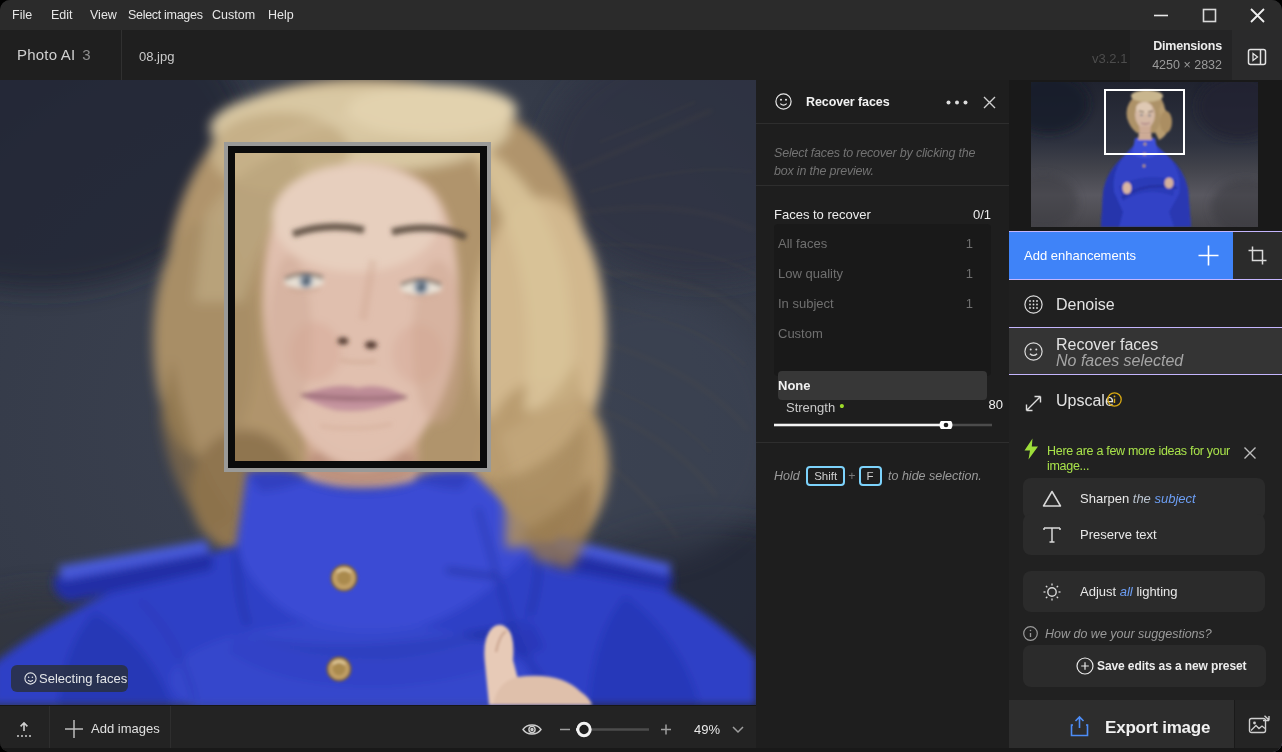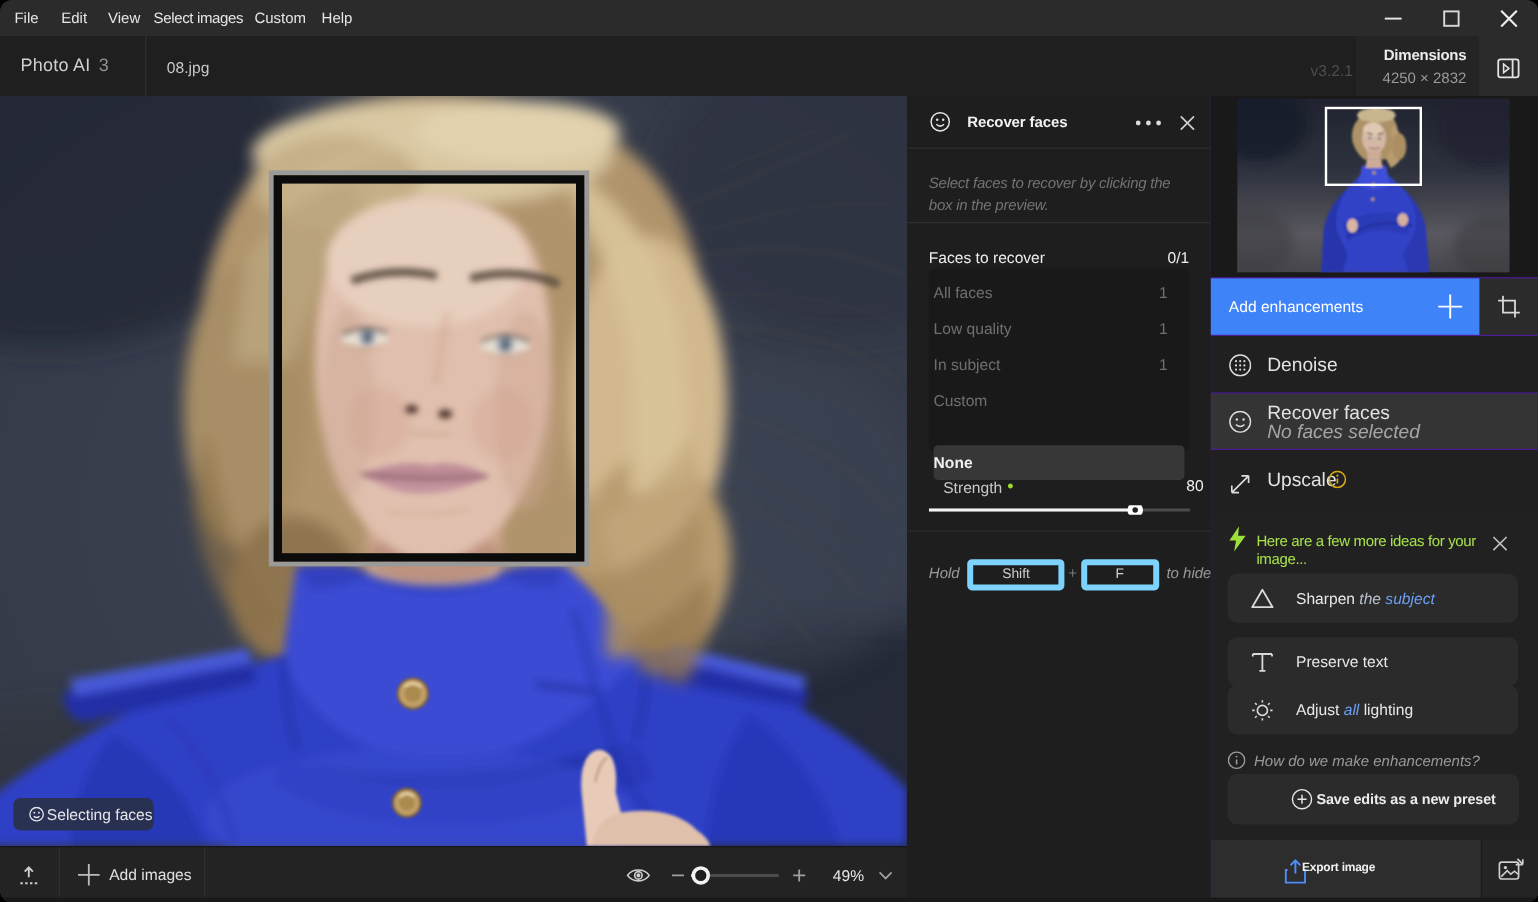--- a/index.html
+++ b/index.html
@@ -41,51 +41,51 @@
 #panel .divider { position:absolute; left:0; width:253px; height:1px; background:#2e2e2e; }
 #panel .note { position:absolute; left:18px; top:64px; width:205px; font-style:italic; color:#737373; font-size:12.5px; line-height:18px; letter-spacing:-0.2px; }
 #ftr { position:absolute; left:18px; top:127px; width:217px; color:#ededed; }
 #listbox { position:absolute; left:18px; top:144px; width:217px; height:152px; background:#191919; border-radius:4px; }
 #listbox .row { position:absolute; left:4px; width:209px; height:29px; color:#6f6f6f; line-height:29px; }
 #listbox .row .n { position:absolute; right:14px; }
 #listbox .sel { background:#373737; border-radius:4px; color:#f0f0f0; font-weight:bold;margin-top:24px; }
 #strength { position:absolute; left:30px; top:317px; width:217px; color:#c9c9c9; }
 #slider { position:absolute; left:18px; top:341px; width:218px; height:8px; }
 #holdrow { position:absolute; left:18px; top:386px; width:240px; color:#9a9a9a; font-style:italic; font-size:12.5px; white-space:nowrap; }
-.key { display:inline-block; border:5px solid #7dd3fc; border-radius:4px; padding:2px 24px; font-style:normal; color:#cfcfcf; font-size:11.5px; margin:0 3px; }
-
-#sidebar { position:absolute; left:1009px; top:80px; width:273px; height:672px; background:#4c1d95; font-size:13px; }
+.key { display:inline-block; border:2px solid #7dd3fc; border-radius:4px; padding:2px 6px; font-style:normal; color:#cfcfcf; font-size:11.5px; margin:0 3px; }
+
+#sidebar { position:absolute; left:1009px; top:80px; width:273px; height:672px; background:#c4b5fd; font-size:13px; }
 #thumbwrap { position:absolute; left:0; top:0; width:273px; height:151px; background:#191919; }
 #thumb { position:absolute; left:22px; top:2px; width:227px; height:145px; }
 #wbox { position:absolute; left:95px; top:9px; width:81px; height:66px; border:2px solid #fff; }
 #addenh { position:absolute; left:0; top:152px; width:224px; height:47px; background:#3f83f8; color:#fff; }
 #addenh span { position:absolute; left:15px; top:16px; font-size:13px; }
 #croparea { position:absolute; left:224px; top:152px; width:49px; height:47px; background:#2b2b2b; }
 .srow { position:absolute; left:0; width:273px; background:#202020; color:#e2e2e2; }
 #row-den { top:200px; height:47px; }
 #row-rec { top:248px; height:46px; background:#343434; }
 #row-ups { top:295px; height:55px; }
 .srow .ic { position:absolute; left:15px; top:50%; margin-top:-9px; }
 .srow .lb { position:absolute; left:47px; font-size:16px; }
 #sugg { position:absolute; left:0; top:350px; width:273px; height:270px; background:#212121; }
 #sugg .head { position:absolute; left:38px; top:14px; width:190px; color:#a8e24a; font-size:12.5px; line-height:15px; letter-spacing:-0.3px; }
 #sugg .bolt { position:absolute; left:14px; top:8px; }
 #sugg .x { position:absolute; left:234px; top:16px; }
 .card { position:absolute; left:14px; width:242px; height:41px; background:#2b2b2b; border-radius:8px; color:#e8e8e8; }
-#card1 { top:48px; } #card2 { top:101px; } #card3 { top:141px; }
+#card1 { top:48px; } #card2 { top:84px; } #card3 { top:141px; }
 .card .cic { position:absolute; left:17px; top:10px; }
 .card .ct { position:absolute; left:57px; top:13px; font-size:13px; }
 .blue-it { color:#6d9ff5; font-style:italic; }
 .gray-it { color:#b9c3cf; font-style:italic; }
 #how { position:absolute; left:14px; top:197px; color:#9a9a9a; font-style:italic; font-size:12.5px; }
 #savebtn { position:absolute; left:14px; top:215px; width:243px; height:42px; background:#2b2b2b; border-radius:8px; color:#ececec; }
 #savebtn span { position:absolute; left:74px; top:14px; font-size:12px; font-weight:bold; letter-spacing:-0.1px; }
 #exportbar { position:absolute; left:0; top:620px; width:273px; height:52px; background:#2d2d2d; }
 #exportbar .right { position:absolute; left:225px; top:0; width:48px; height:52px; background:#242424; border-left:1px solid #1a1a1a; }
-#exportbar .lbl { position:absolute; left:76px; top:18px; font-size:10px; color:#f0f0f0; font-weight:bold; letter-spacing:-0.2px; }
+#exportbar .lbl { position:absolute; left:96px; top:18px; font-size:17px; color:#f0f0f0; font-weight:bold; letter-spacing:-0.2px; }
 </style>
 </head>
 <body>
 <div id="win">
 
   <div id="menubar">
     <span class="m" style="left:12px">File</span>
     <span class="m" style="left:51px">Edit</span>
     <span class="m" style="left:90px">View</span>
     <span class="m" style="left:128px;letter-spacing:-0.3px">Select images</span>
@@ -485,21 +485,21 @@
               <line x1="16.7" y1="6.3" x2="18.1" y2="4.9"></line>
             </g>
           </svg>
         <span class="ct">Adjust <span class="blue-it">all</span> lighting</span>
       </div>
       <svg style="position:absolute;left:14px;top:196px" width="15" height="15" viewBox="0 0 15 15">
           <circle cx="7.5" cy="7.5" r="6.8" fill="none" stroke="#9a9a9a" stroke-width="1.2"></circle>
           <path d="M7.5 7 L7.5 11" stroke="#9a9a9a" stroke-width="1.3"></path>
           <circle cx="7.5" cy="4.5" r=".8" fill="#9a9a9a"></circle>
         </svg>
-      <div id="how" style="left:36px">How do we make enhancements?</div>
+      <div id="how" style="left:36px">How do we your suggestions?</div>
       <div id="savebtn">
         <svg style="position:absolute;left:53px;top:12px" width="18" height="18" viewBox="0 0 18 18">
             <circle cx="9" cy="9" r="8" fill="none" stroke="#e8e8e8" stroke-width="1.2"></circle>
             <path d="M9 5.2 L9 12.8 M5.2 9 L12.8 9" stroke="#e8e8e8" stroke-width="1.2"></path>
           </svg>
         <span>Save edits as a new preset</span>
       </div>
     </div>
     <div id="exportbar">
       <svg style="position:absolute;left:60px;top:15px" width="21" height="23" viewBox="0 0 21 23">

